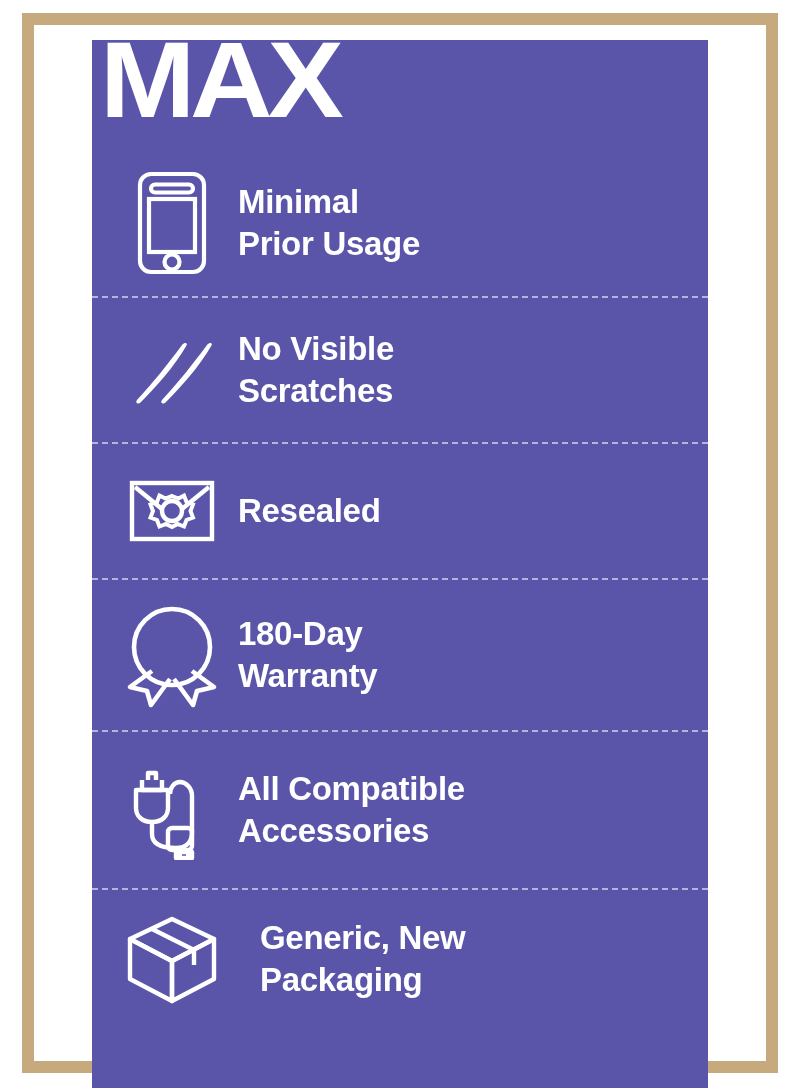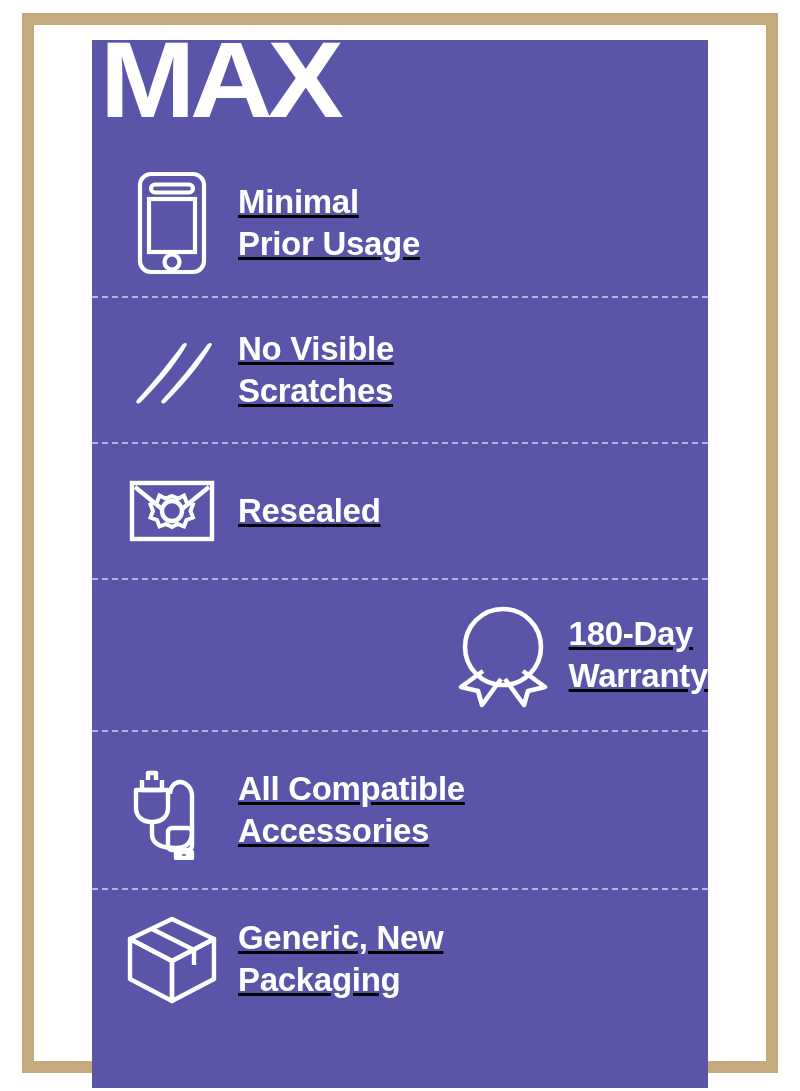--- a/index.html
+++ b/index.html
@@ -68,21 +68,20 @@
     left: 0;
     top: 110px;
     width: 616px;
   }
   .row {
     position: relative;
     display: flex;
     align-items: center;
     box-sizing: border-box;
     padding-left: 14px;
-    text-decoration: underline;
   }
   .row + .row {
     border-top: 2px dashed #b7b3da;
   }
   .row .icon-cell {
     width: 132px;
     min-width: 132px;
     display: flex;
     align-items: center;
     justify-content: center;
@@ -90,23 +89,23 @@
   .row .label {
     color: #ffffff;
     font-size: 33px;
     font-weight: bold;
     line-height: 1.26;
     letter-spacing: -0.3px;
     white-space: pre-line;
   }
   .row-h-2line { height: 146px; }
   .row-h-1line { height: 136px; text-align: center; }
-  .row-h-warranty { height: 152px; justify-content: flex-end; }
+  .row-h-warranty { height: 152px; }
   .row-h-acc { height: 158px; align-items: center; }
-  .row-h-pack { height: 140px; }
+  .row-h-pack { height: 140px; gap: 22px; }
 
   svg { display: block; }
 </style>
 </head>
 <body>
 
 <div id="poster">
 
   <div class="frame-gold"></div>
 

